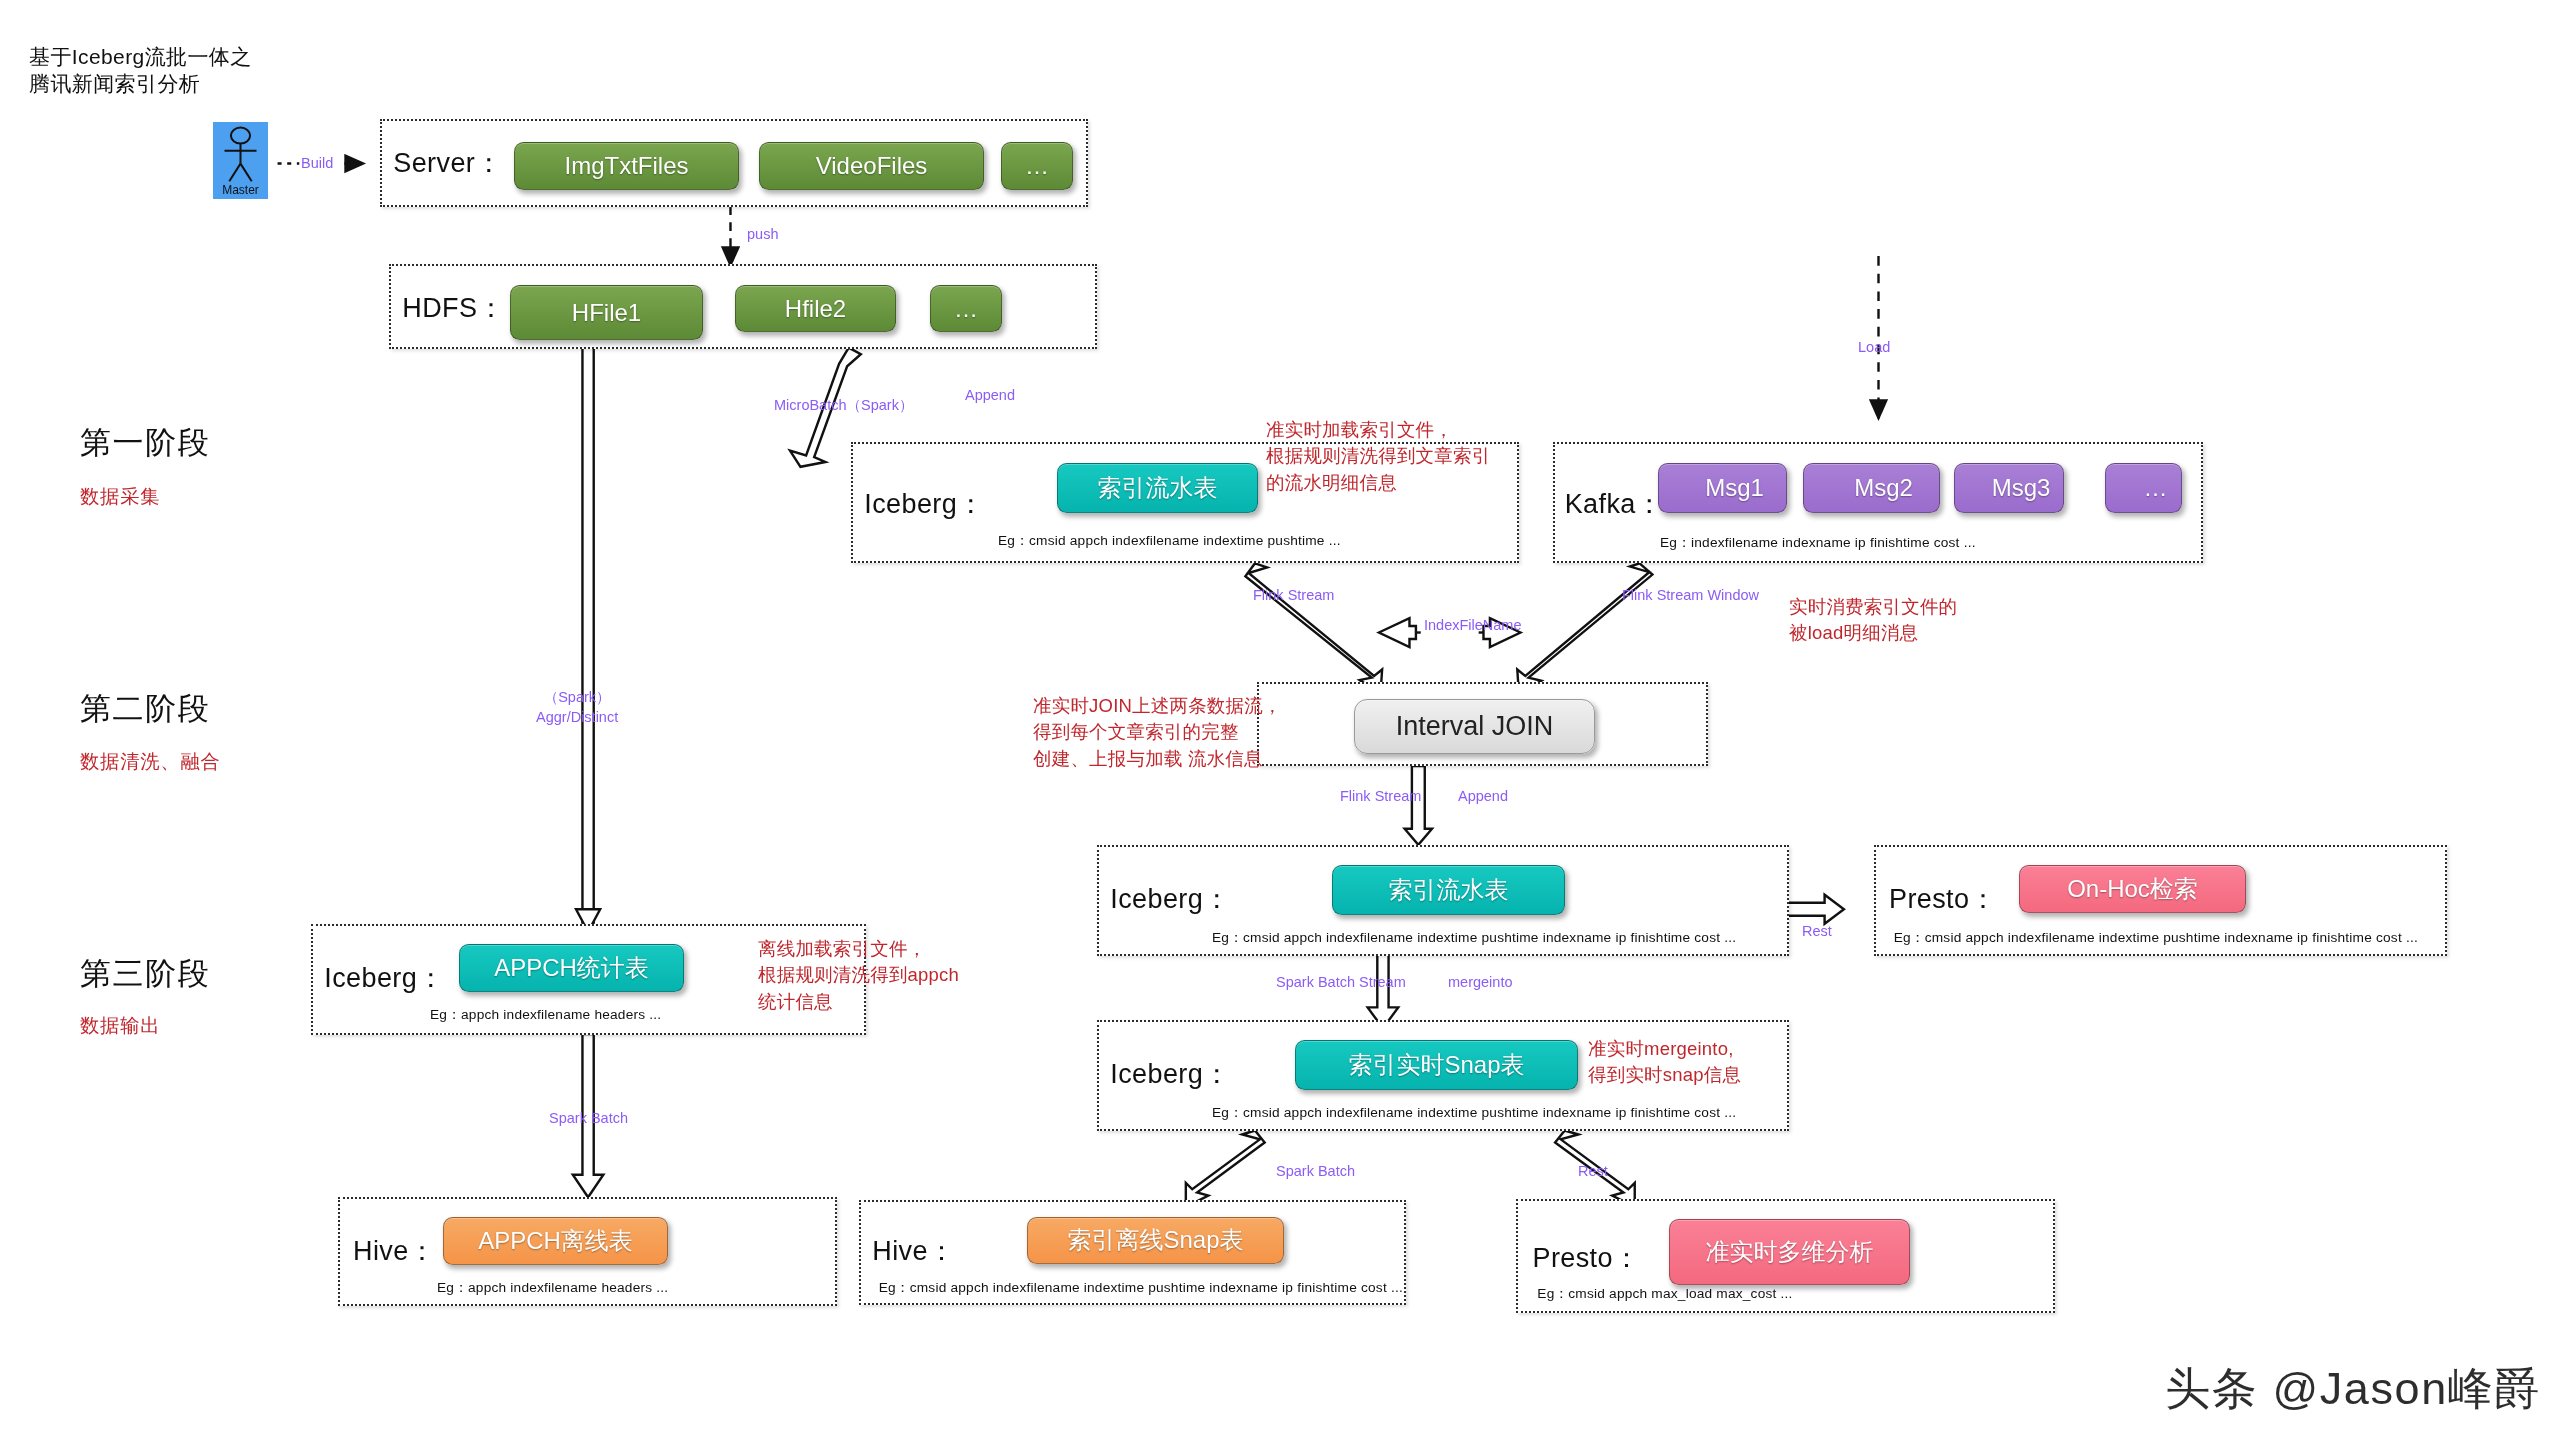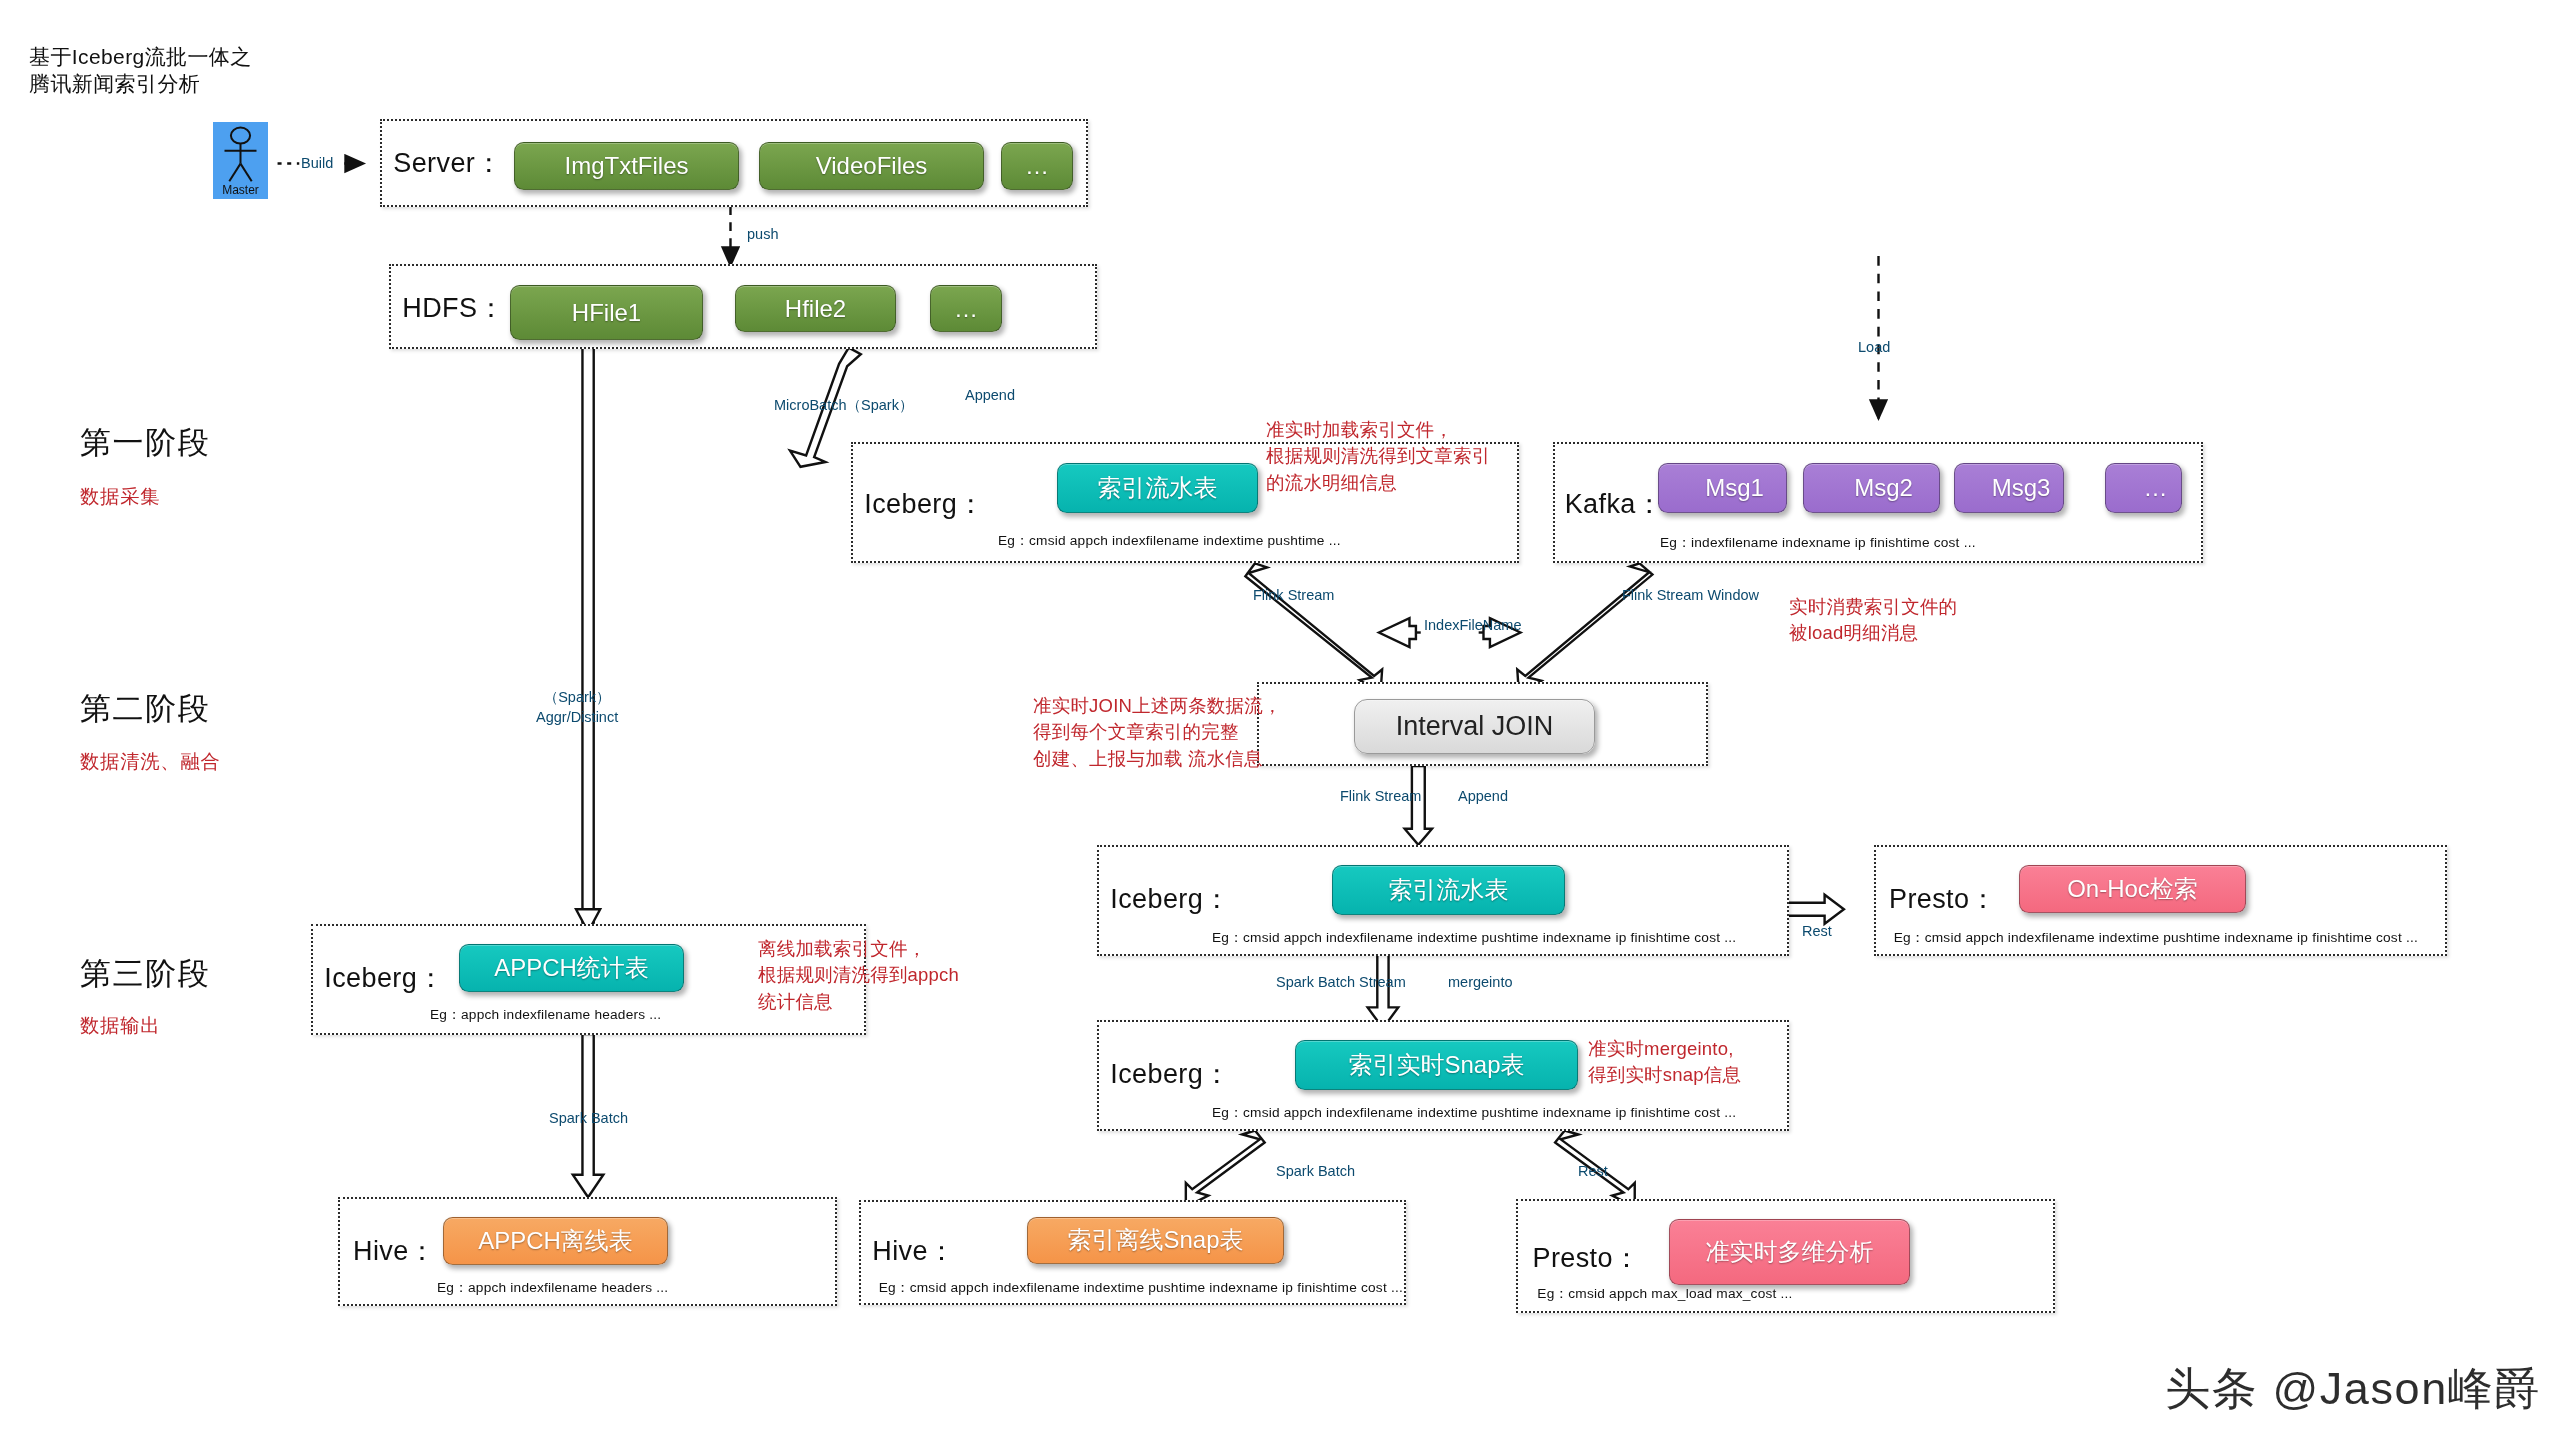--- a/index.html
+++ b/index.html
@@ -56,21 +56,21 @@
     border:0.8px solid #9a9a9a;border-radius:13px;font-size:27px;
   }
 
   
   .note{
     position:absolute;color:#c0272d;font-size:18.5px;line-height:1.42;
     letter-spacing:0.2px;white-space:pre-line;
   }
 
   
-  .elabel{position:absolute;font-size:14.5px;color:#0c4a6e;white-space:nowrap;line-height:1.35;}
+  .elabel{position:absolute;font-size:14.5px;color:#8b5cf6;white-space:nowrap;line-height:1.35;}
 
   
   #master{
     left:213px;top:122px;width:55px;height:77px;background:#4da0f0;
   }
   #master .mlabel{
     position:absolute;left:0;bottom:1.6px;width:100%;text-align:center;
     font-size:12px;color:#111;
   }
 

